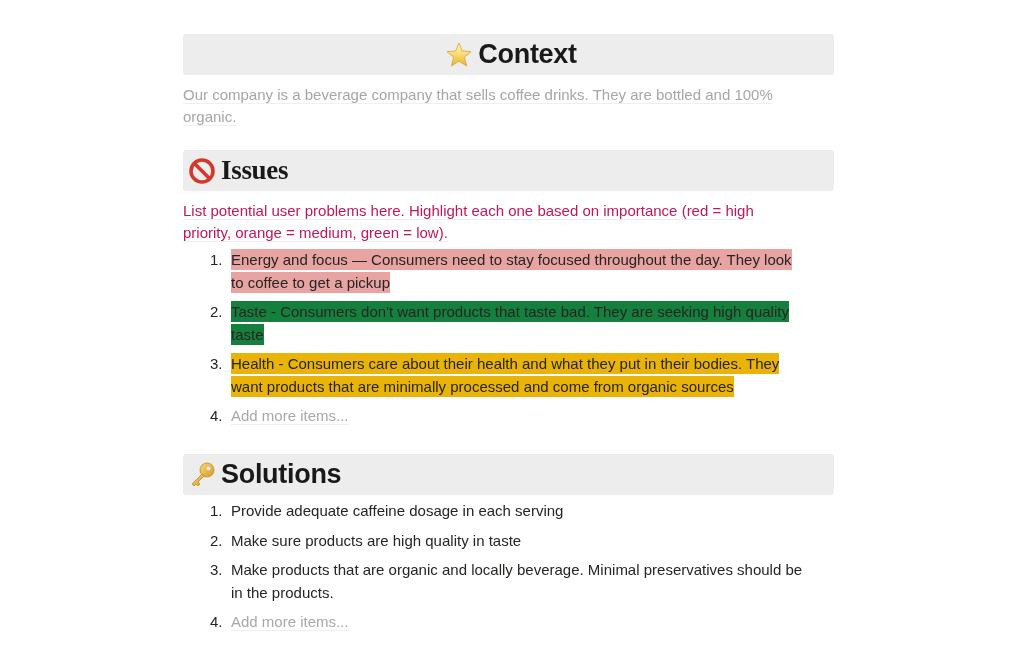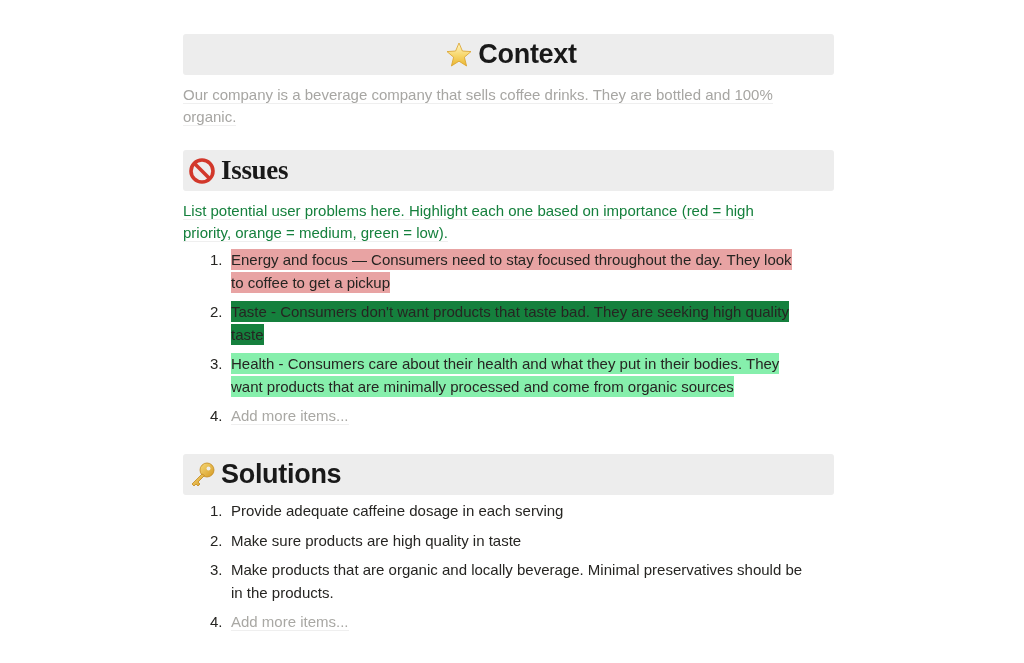--- a/index.html
+++ b/index.html
@@ -51,21 +51,21 @@
       position: absolute;
       left: 0;
       width: 640px;
       font-size: 15px;
       line-height: 22px;
     }
     .para.muted {
       color: #a7a6a3;
     }
     .para.body {
-      color: #15803d;
+      color: #be185d;
     }
     .para .u {
       border-bottom: 1px solid #efefef;
     }
     .list {
       position: absolute;
       left: 24px;
       width: 610px;
       margin: 0;
       padding: 0;
@@ -84,21 +84,21 @@
       top: 0;
       color: #262522;
     }
     .hl {
       padding: 2px 0;
       -webkit-box-decoration-break: clone;
       box-decoration-break: clone;
     }
     .hl.red { background: #e8a3a3; }
     .hl.orange { background: #15803d; }
-    .hl.green { background: #86efac; }
+    .hl.green { background: #eab308; }
     .placeholder {
       color: #a9a8a4;
       border-bottom: 1px solid #efefef;
     }
   </style>
 </head>
 <body>
 
 <div class="page">
 

